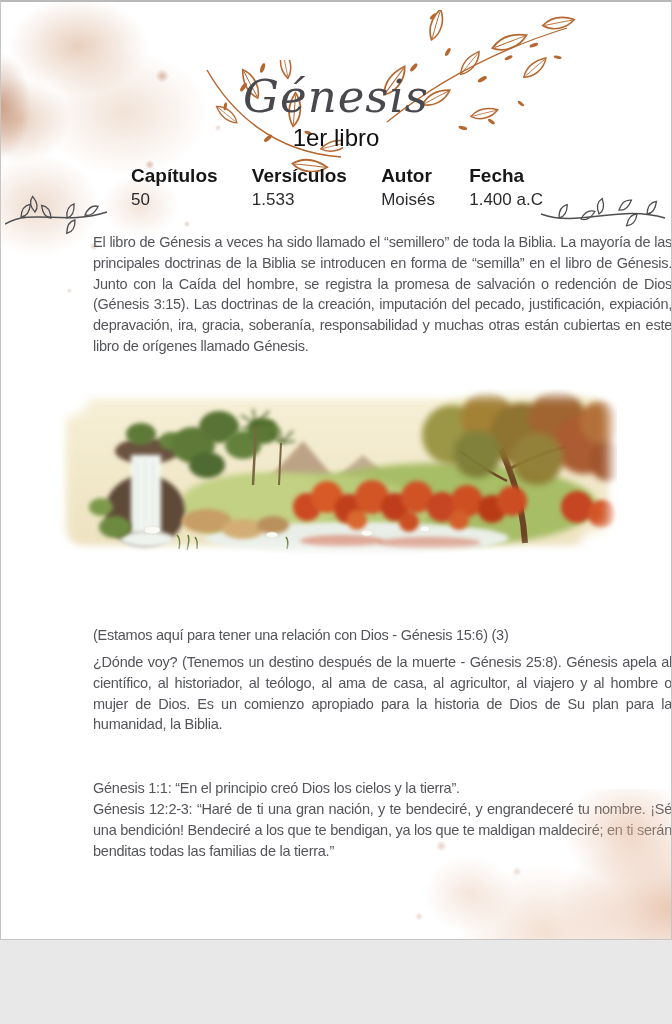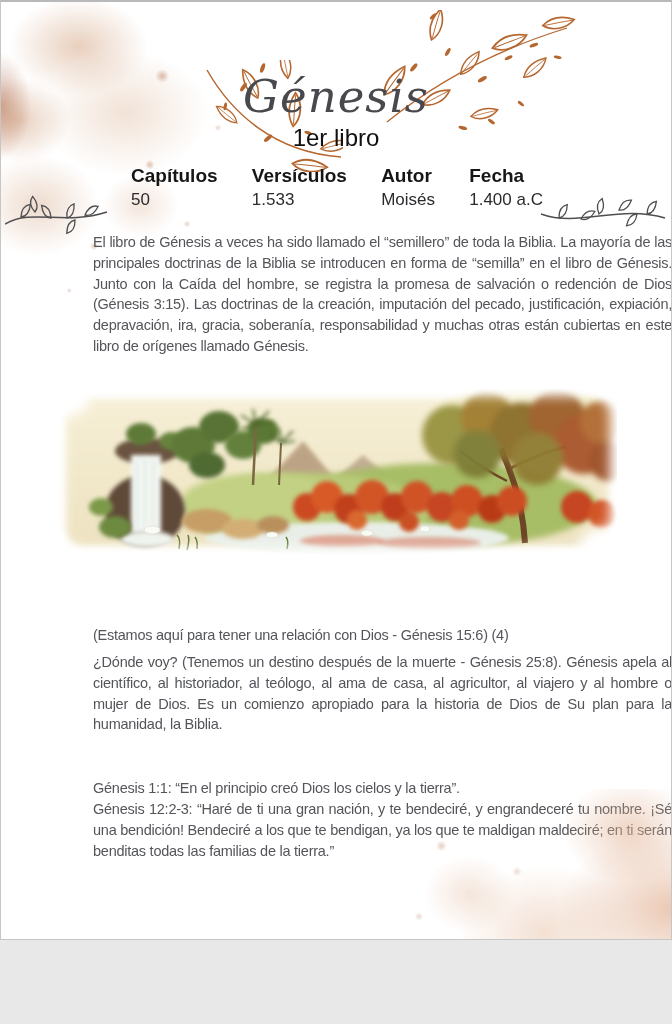--- a/index.html
+++ b/index.html
@@ -308,21 +308,21 @@
         <path d="M140,160 Q141,152 138,148"></path>
         <path d="M230,160 Q232,152 229,148"></path>
       </g>
 
       <rect x="-8" y="-8" width="576" height="183" rx="34" fill="none" stroke="#ffffff" stroke-width="30" filter="url(#b6)"></rect>
       <ellipse cx="6" cy="10" rx="26" ry="18" fill="#ffffff" filter="url(#b6)"></ellipse>
       <ellipse cx="552" cy="158" rx="30" ry="20" fill="#ffffff" filter="url(#b6)"></ellipse>
     </svg>
   </div>
 
-  <p class="para noj" style="top:623px;">(Estamos aquí para tener una relación con Dios - Génesis 15:6) (4)</p>
+  <p class="para noj" style="top:623px;">(Estamos aquí para tener una relación con Dios - Génesis 15:6) (3)</p>
   <p class="para" style="top:650px;">¿Dónde voy? (Tenemos un destino después de la muerte - Génesis 25:8). Génesis apela al científico, al historiador, al teólogo, al ama de casa, al agricultor, al viajero y al hombre o mujer de Dios. Es un comienzo apropiado para la historia de Dios de Su plan para la humanidad, la Biblia.</p>
   <p class="para noj" style="top:776px;">Génesis 1:1: “En el principio creó Dios los cielos y la tierra”.</p>
   <p class="para" style="top:797px;">Génesis 12:2-3: “Haré de ti una gran nación, y te bendeciré, y engrandeceré tu nombre. ¡Sé una bendición! Bendeciré a los que te bendigan, ya los que te maldigan maldeciré; en ti serán benditas todas las familias de la tierra.”</p>
 
   <div class="wash"></div>
   <div class="speck" style="left:418px; top:948px; width:7px; height:7px; background:rgba(200,150,120,.30);"></div>
   <div class="speck" style="left:443px; top:983px; width:5px; height:5px; background:rgba(200,150,120,.26);"></div>
   <div class="seal"></div>
   <div class="logo-script">Cronograma de</div>
   <div class="logo-caps">ESTUDIO BÍBLICO</div>

